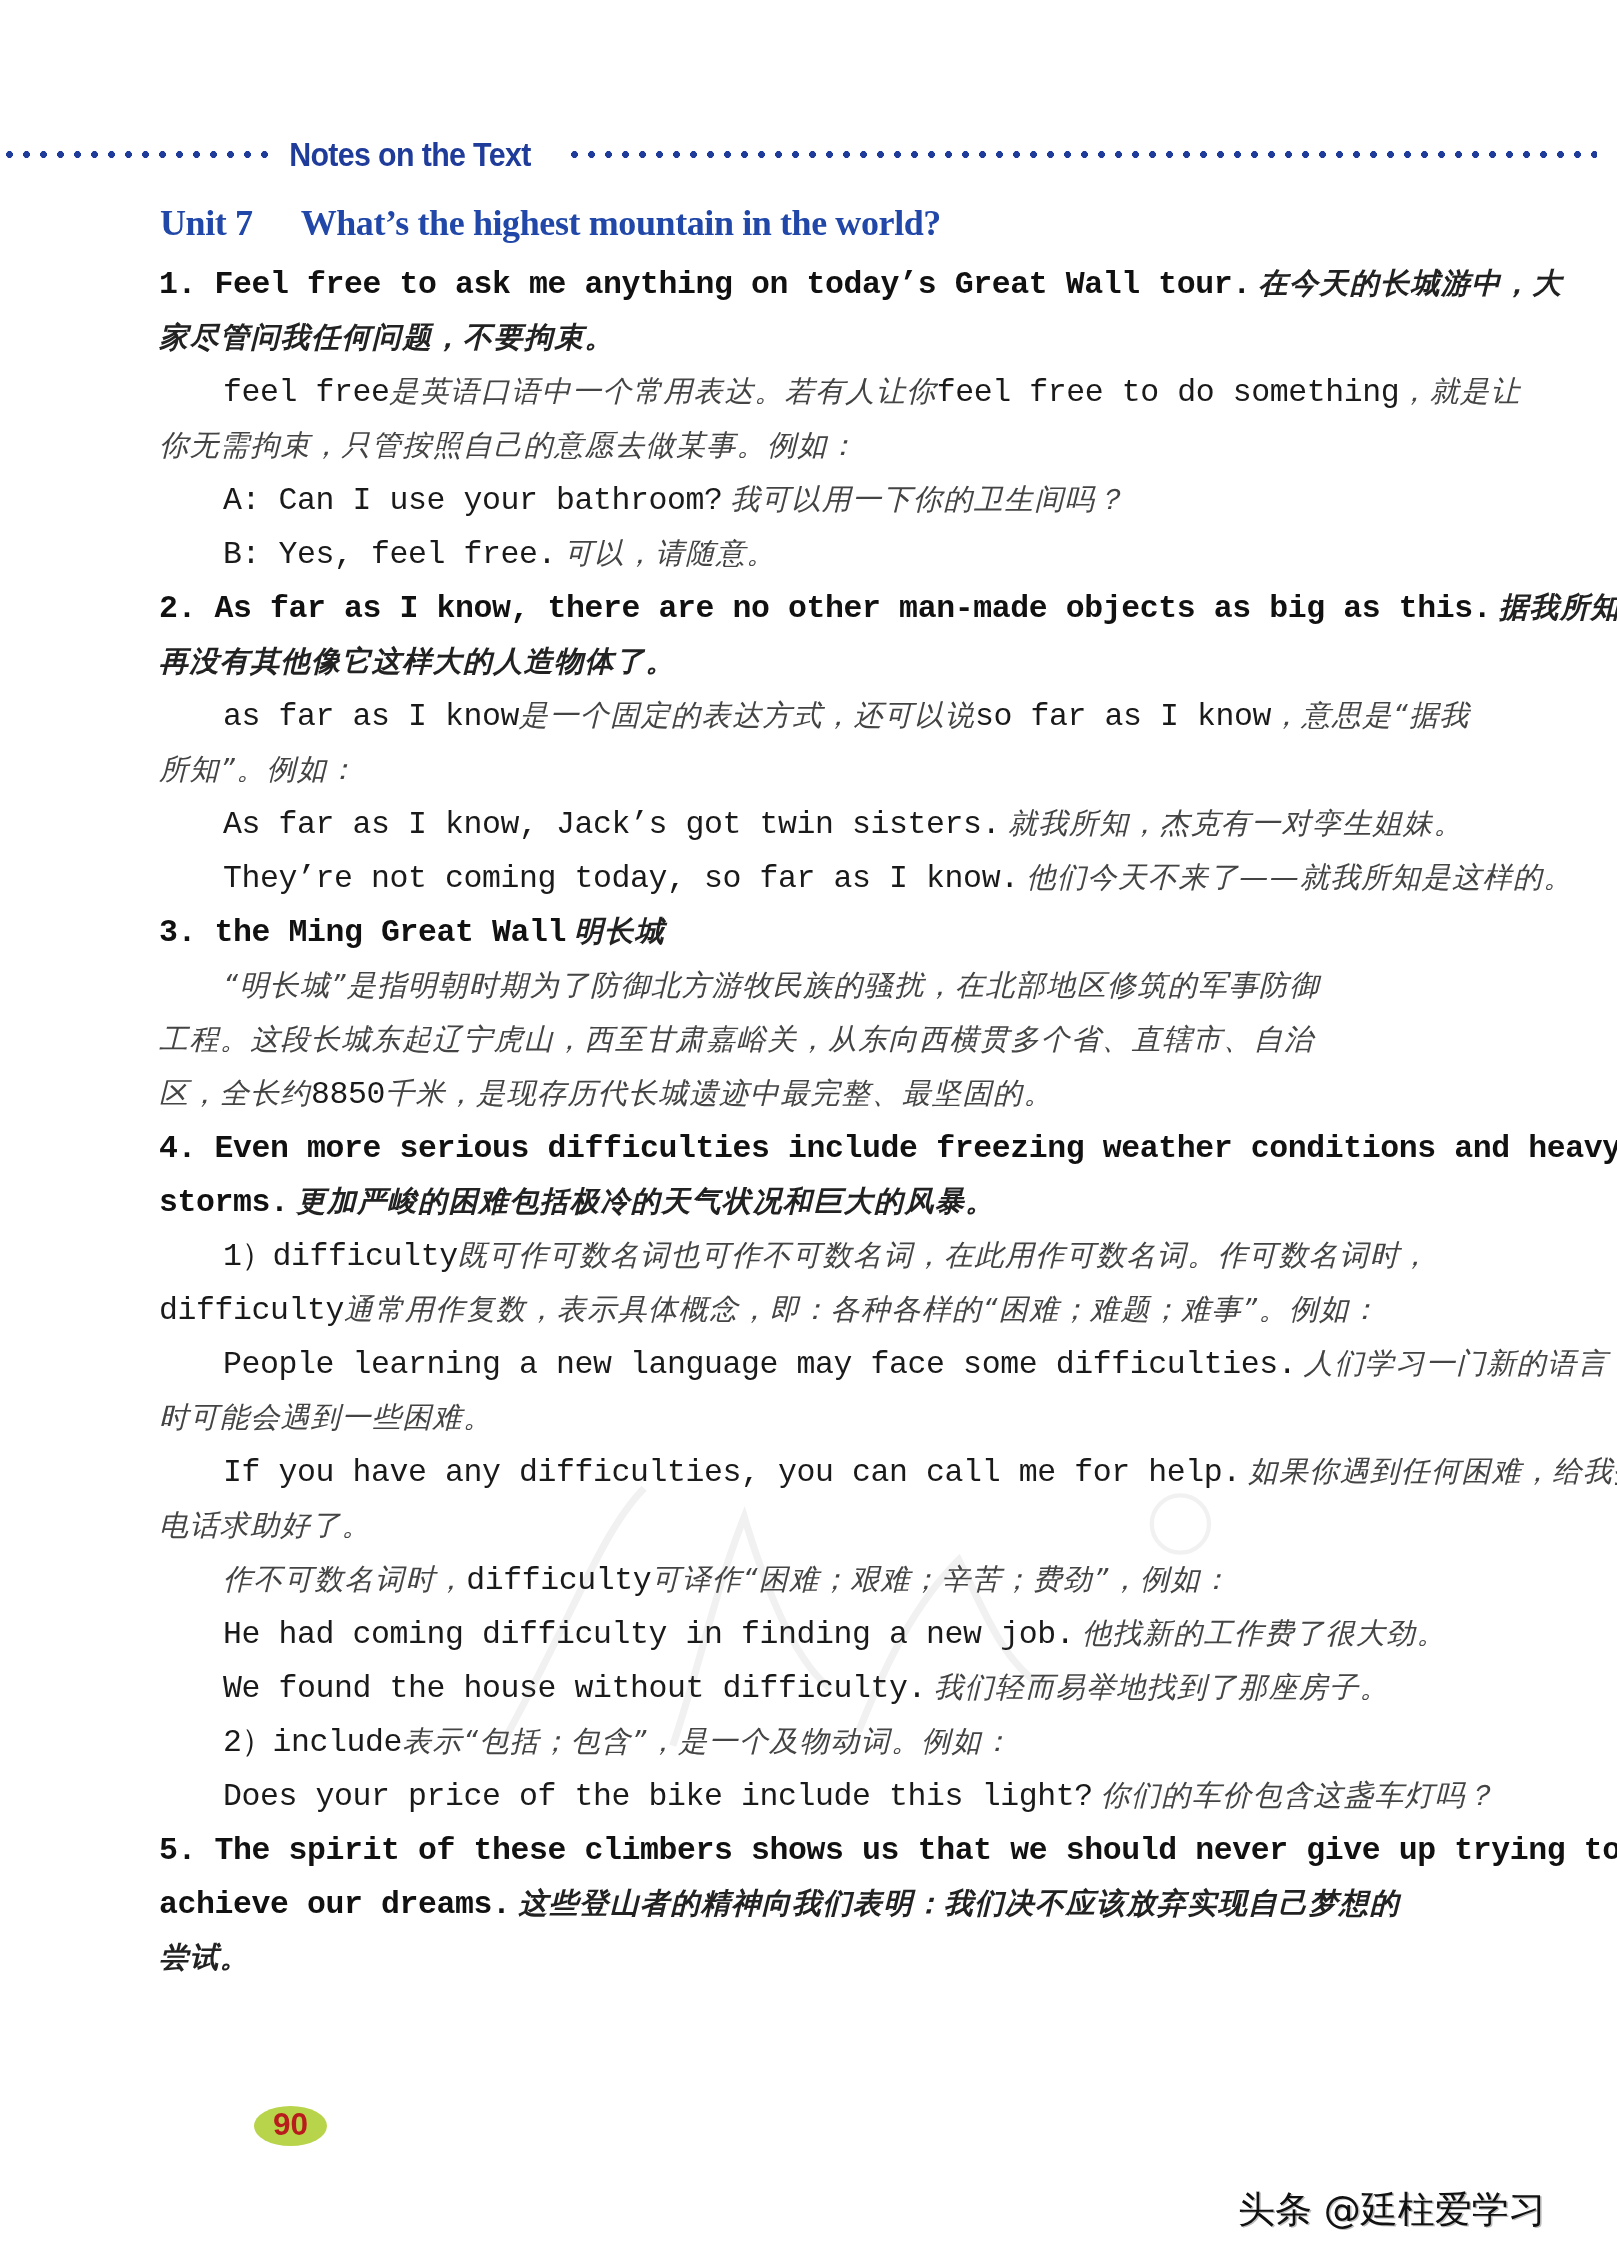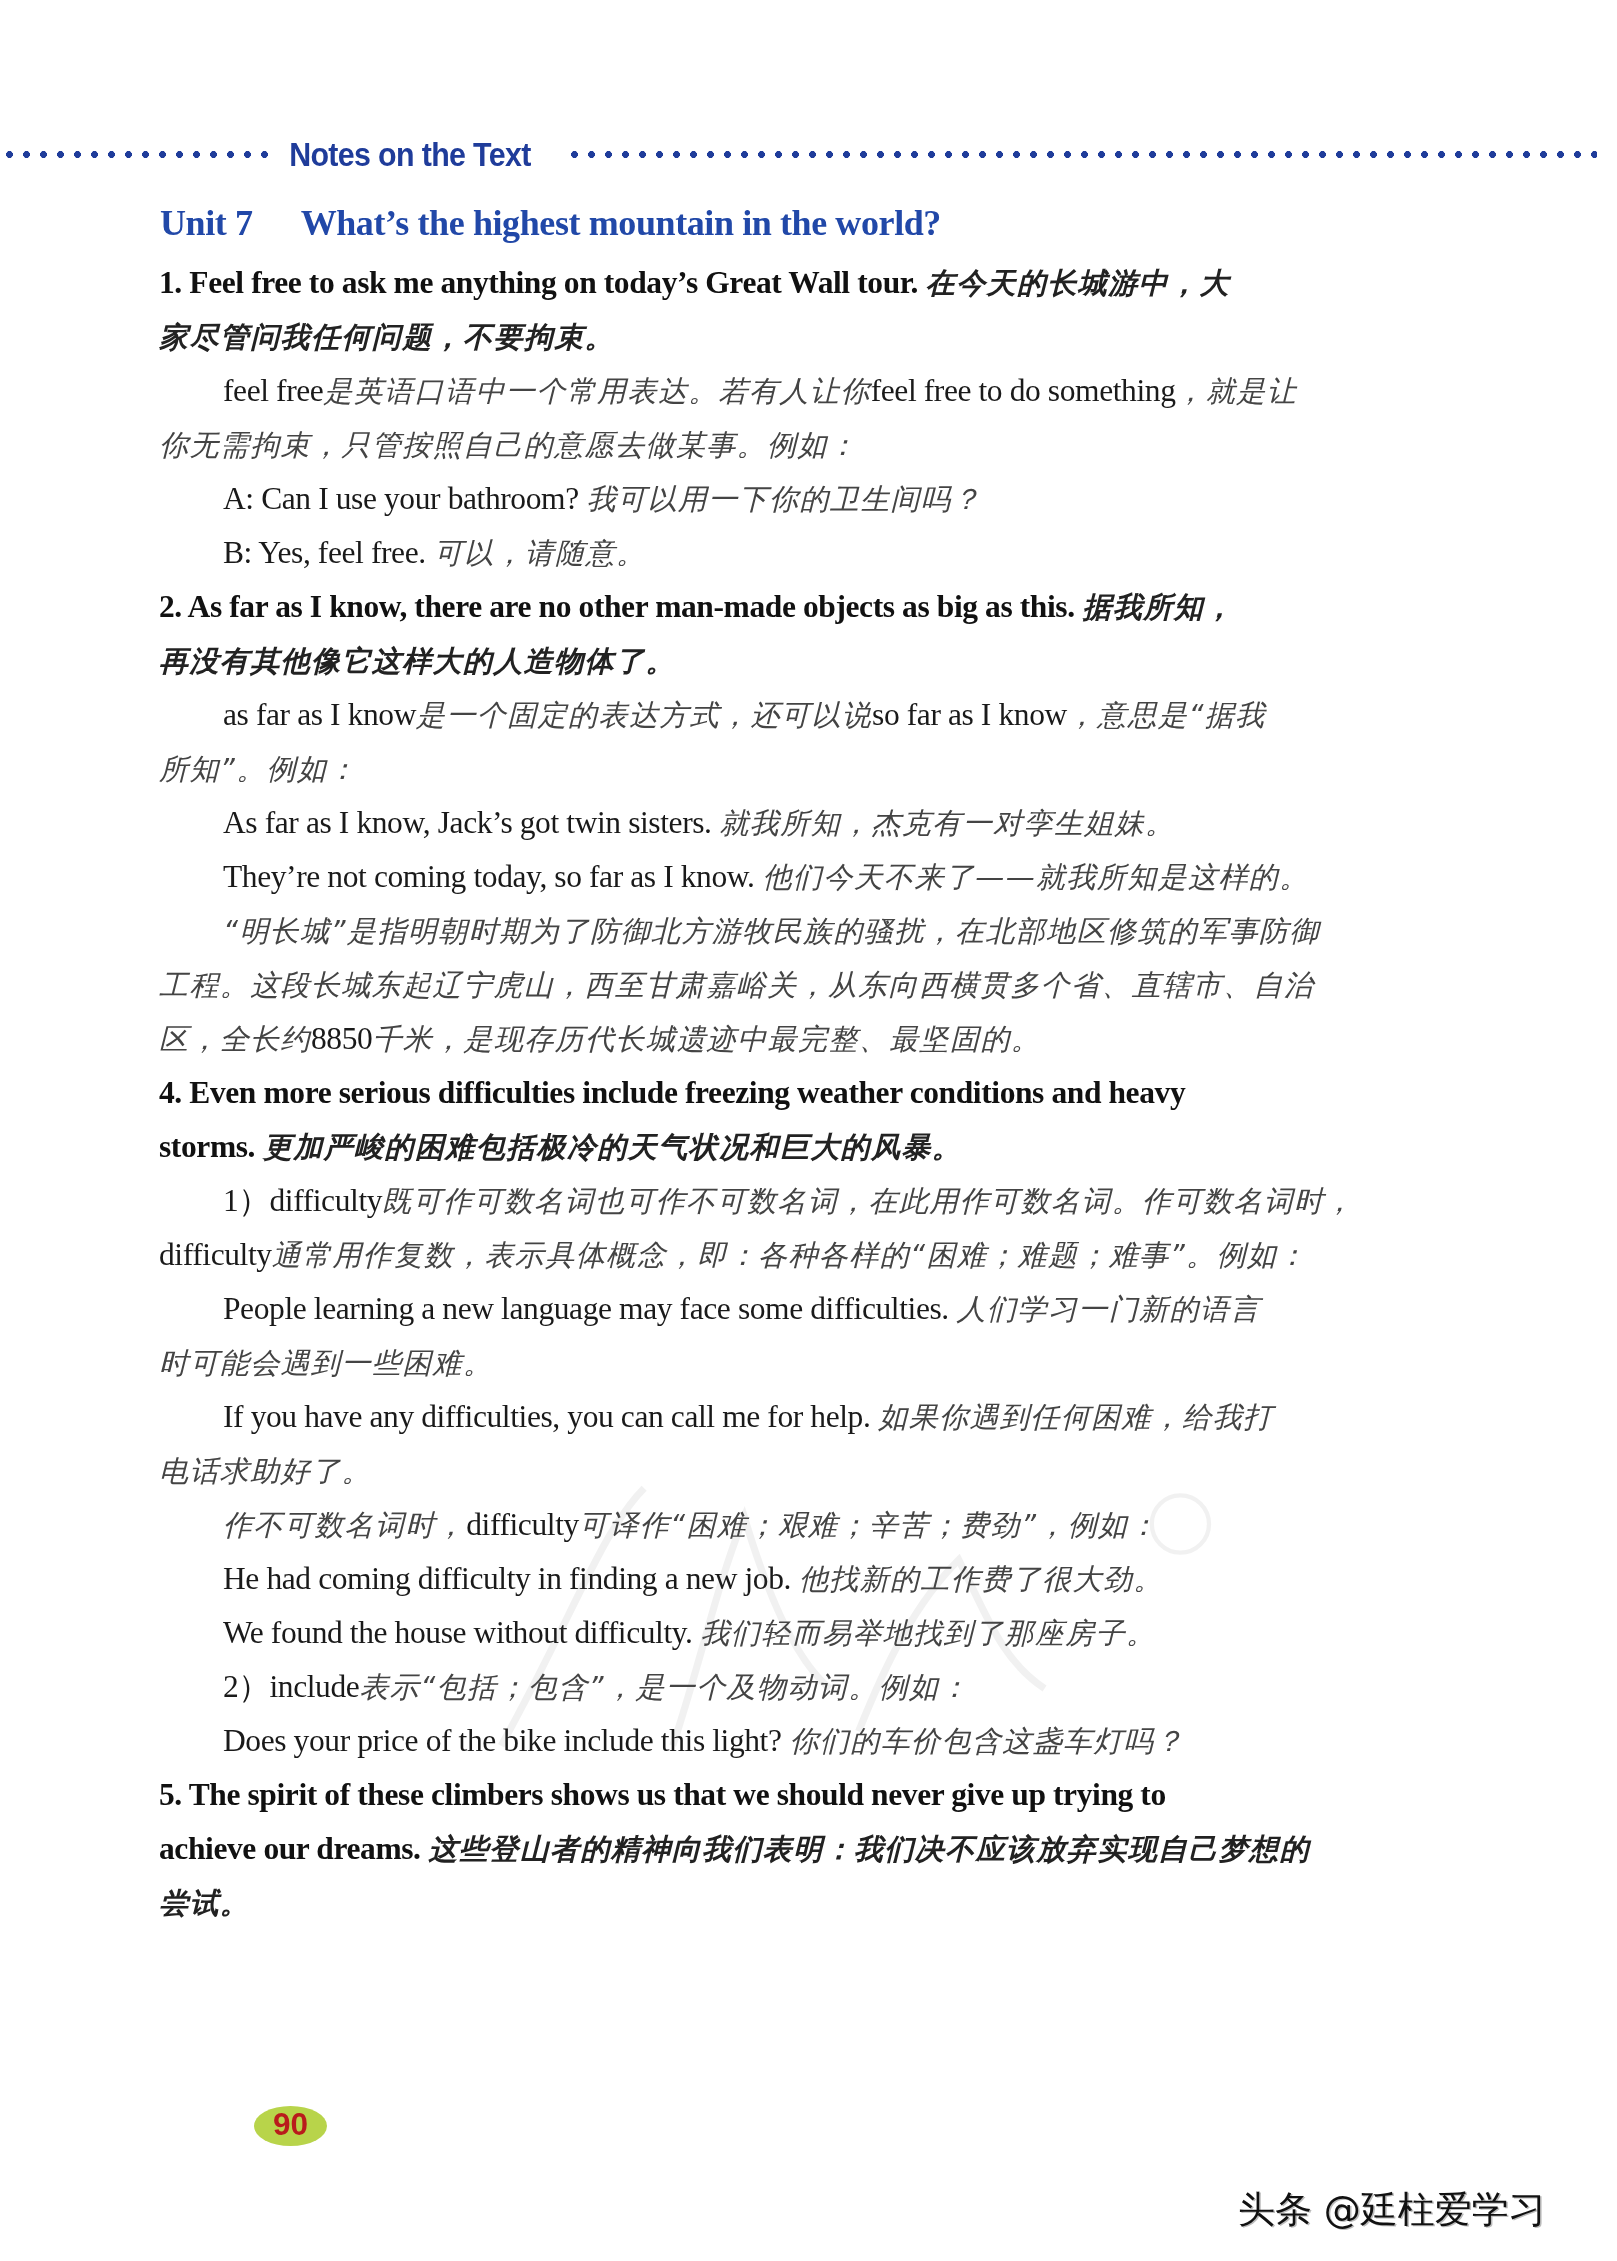--- a/index.html
+++ b/index.html
@@ -41,21 +41,21 @@
   .unit-heading .unit-no { margin-right: 48px; }
 
   
   .content {
     position: absolute; left: 159px; top: 256px; width: 1210px;
     font-size: 31.5px; line-height: 54px;
   }
   .line { white-space: nowrap; height: 54px; overflow: visible; }
   .indent { padding-left: 64px; }
   .bold { font-weight: bold; color: #111; }
-  .en { font-family: Liberation Serif, serif; letter-spacing: -0.4px; }
+  .en { font-family: Liberation Mono, monospace; letter-spacing: -0.4px; }
   .zh { font-family: "DejaVu Sans", "Liberation Sans", sans-serif; color: #444; font-size: 29px; letter-spacing: 1.4px; font-style: italic; }
   .zh.bold { color: #222; }
 
   
   .page-badge {
     position: absolute; left: 254px; top: 2106px; width: 73px; height: 40px;
     background: #b8d44a; border-radius: 50%;
     display: flex; align-items: flex-start; justify-content: center;
     color: #b91c1c; font-family: "Liberation Sans", "DejaVu Sans", sans-serif;
     font-weight: bold; font-size: 31.5px;
@@ -101,20 +101,21 @@
       </div>
       <div>
         <div class="line"><span class="en bold">2.  As far as I know, there are no other man-made objects as big as this.</span> <span class="zh bold">据我所知，</span></div>
         <div class="line"><span class="zh bold">再没有其他像它这样大的人造物体了。</span></div>
         <div class="line indent"><span class="en">as far as I know</span><span class="zh">是一个固定的表达方式，还可以说</span><span class="en">so far as I know</span><span class="zh">，意思是“据我</span></div>
         <div class="line"><span class="zh">所知”。例如：</span></div>
         <div class="line indent"><span class="en">As far as I know, Jack’s got twin sisters.</span> <span class="zh">就我所知，杰克有一对孪生姐妹。</span></div>
         <div class="line indent"><span class="en">They’re not coming today, so far as I know.</span> <span class="zh">他们今天不来了——就我所知是这样的。</span></div>
       </div>
       <div>
+        <div class="line"><span class="en bold">3.  the Ming Great Wall</span> <span class="zh bold">明长城</span></div>
         <div class="line indent"><span class="zh">“明长城”是指明朝时期为了防御北方游牧民族的骚扰，在北部地区修筑的军事防御</span></div>
         <div class="line"><span class="zh">工程。这段长城东起辽宁虎山，西至甘肃嘉峪关，从东向西横贯多个省、直辖市、自治</span></div>
         <div class="line"><span class="zh">区，全长约</span><span class="en">8850</span><span class="zh">千米，是现存历代长城遗迹中最完整、最坚固的。</span></div>
       </div>
       <div>
         <div class="line"><span class="en bold">4.  Even more serious difficulties include freezing weather conditions and heavy</span> </div>
         <div class="line"><span class="en bold">storms.</span> <span class="zh bold">更加严峻的困难包括极冷的天气状况和巨大的风暴。</span></div>
         <div class="line indent"><span class="en">1）difficulty</span><span class="zh">既可作可数名词也可作不可数名词，在此用作可数名词。作可数名词时，</span></div>
         <div class="line"><span class="en">difficulty</span><span class="zh">通常用作复数，表示具体概念，即：各种各样的“困难；难题；难事”。例如：</span></div>
         <div class="line indent"><span class="en">People learning a new language may face some difficulties.</span> <span class="zh">人们学习一门新的语言</span></div>

